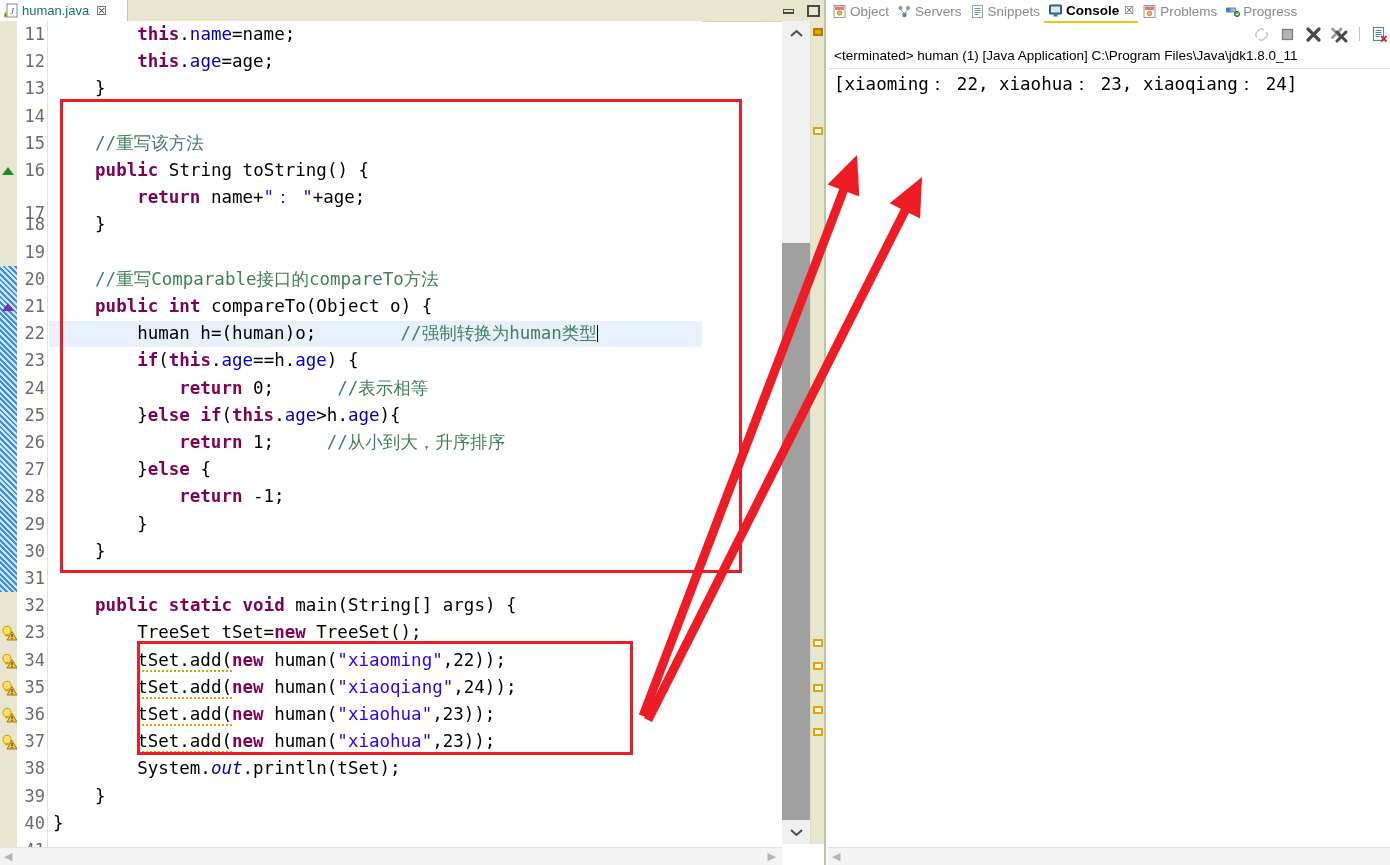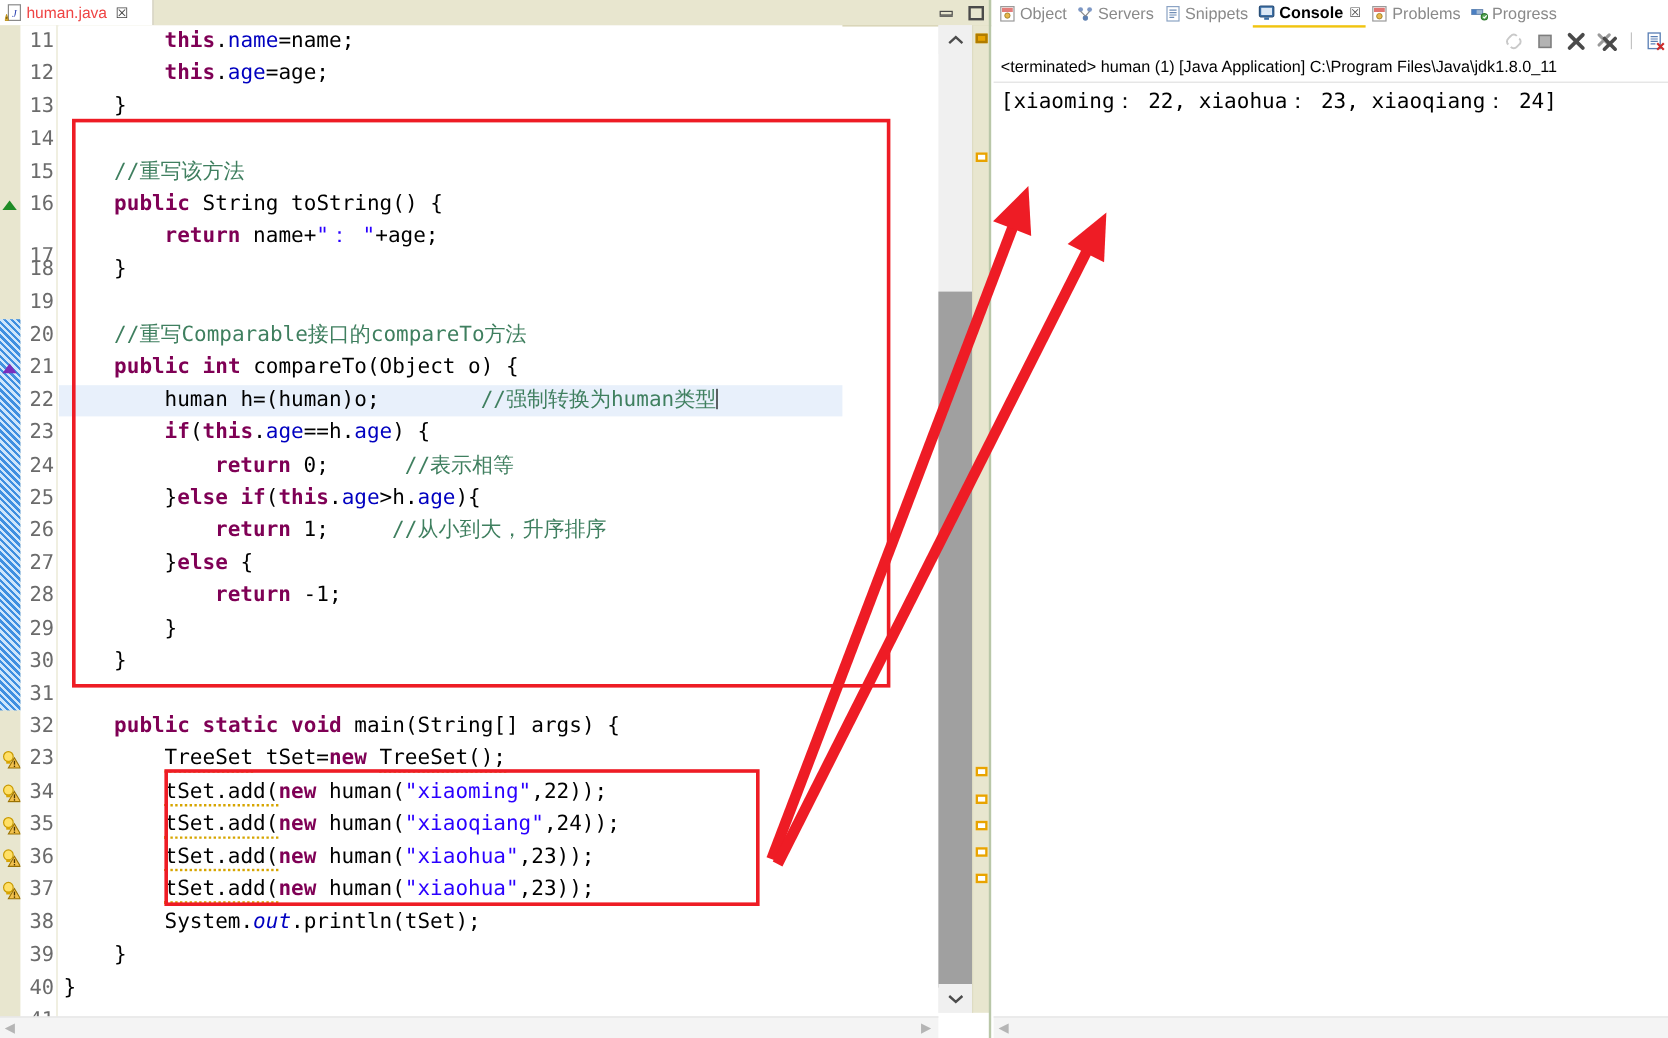--- a/index.html
+++ b/index.html
@@ -10,21 +10,21 @@
     -webkit-font-smoothing:none;
   }
   #root{position:relative;width:1390px;height:865px;}
 
   
   .editor-pane{position:absolute;left:0;top:0;width:826px;height:865px;background:#ffffff;}
   .editor-tabbar{position:absolute;left:0;top:0;width:826px;height:21px;background:#e8e6cf;border-bottom:1px solid #d6d3b4;}
   .tab{position:absolute;left:0;top:0;height:21px;background:#ffffff;border-right:1px solid #c8c6ae;
        display:flex;align-items:center;padding:0 6px 0 4px;box-sizing:border-box;}
   .tab-icon{width:15px;height:15px;position:relative;margin-right:3px;flex:0 0 auto;}
-  .tab-title{font-size:13px;color:#ef4444;white-space:nowrap;}
+  .tab-title{font-size:13px;color:#0f766e;white-space:nowrap;}
   .tab-close{font-size:12px;color:#444;margin-left:7px;}
   .win-btns{position:absolute;right:6px;top:0;height:21px;display:flex;align-items:center;gap:13px;}
   .win-min{width:11px;height:7px;border:1px solid #4a4a4a;border-top:none;border-left:none;border-right:none;
            box-sizing:border-box;position:relative;}
   .win-min:after{content:"";position:absolute;left:0;bottom:0;width:11px;height:4px;border:1px solid #4a4a4a;box-sizing:border-box;}
   .win-max{width:13px;height:12px;border:2px solid #4a4a4a;box-sizing:border-box;}
 
   
   .gutter{position:absolute;left:0;top:21px;width:49px;height:844px;background:#ffffff;}
   .gutter-marker-col{position:absolute;left:0;top:0;width:17px;height:844px;background:#e8e6cf;}

